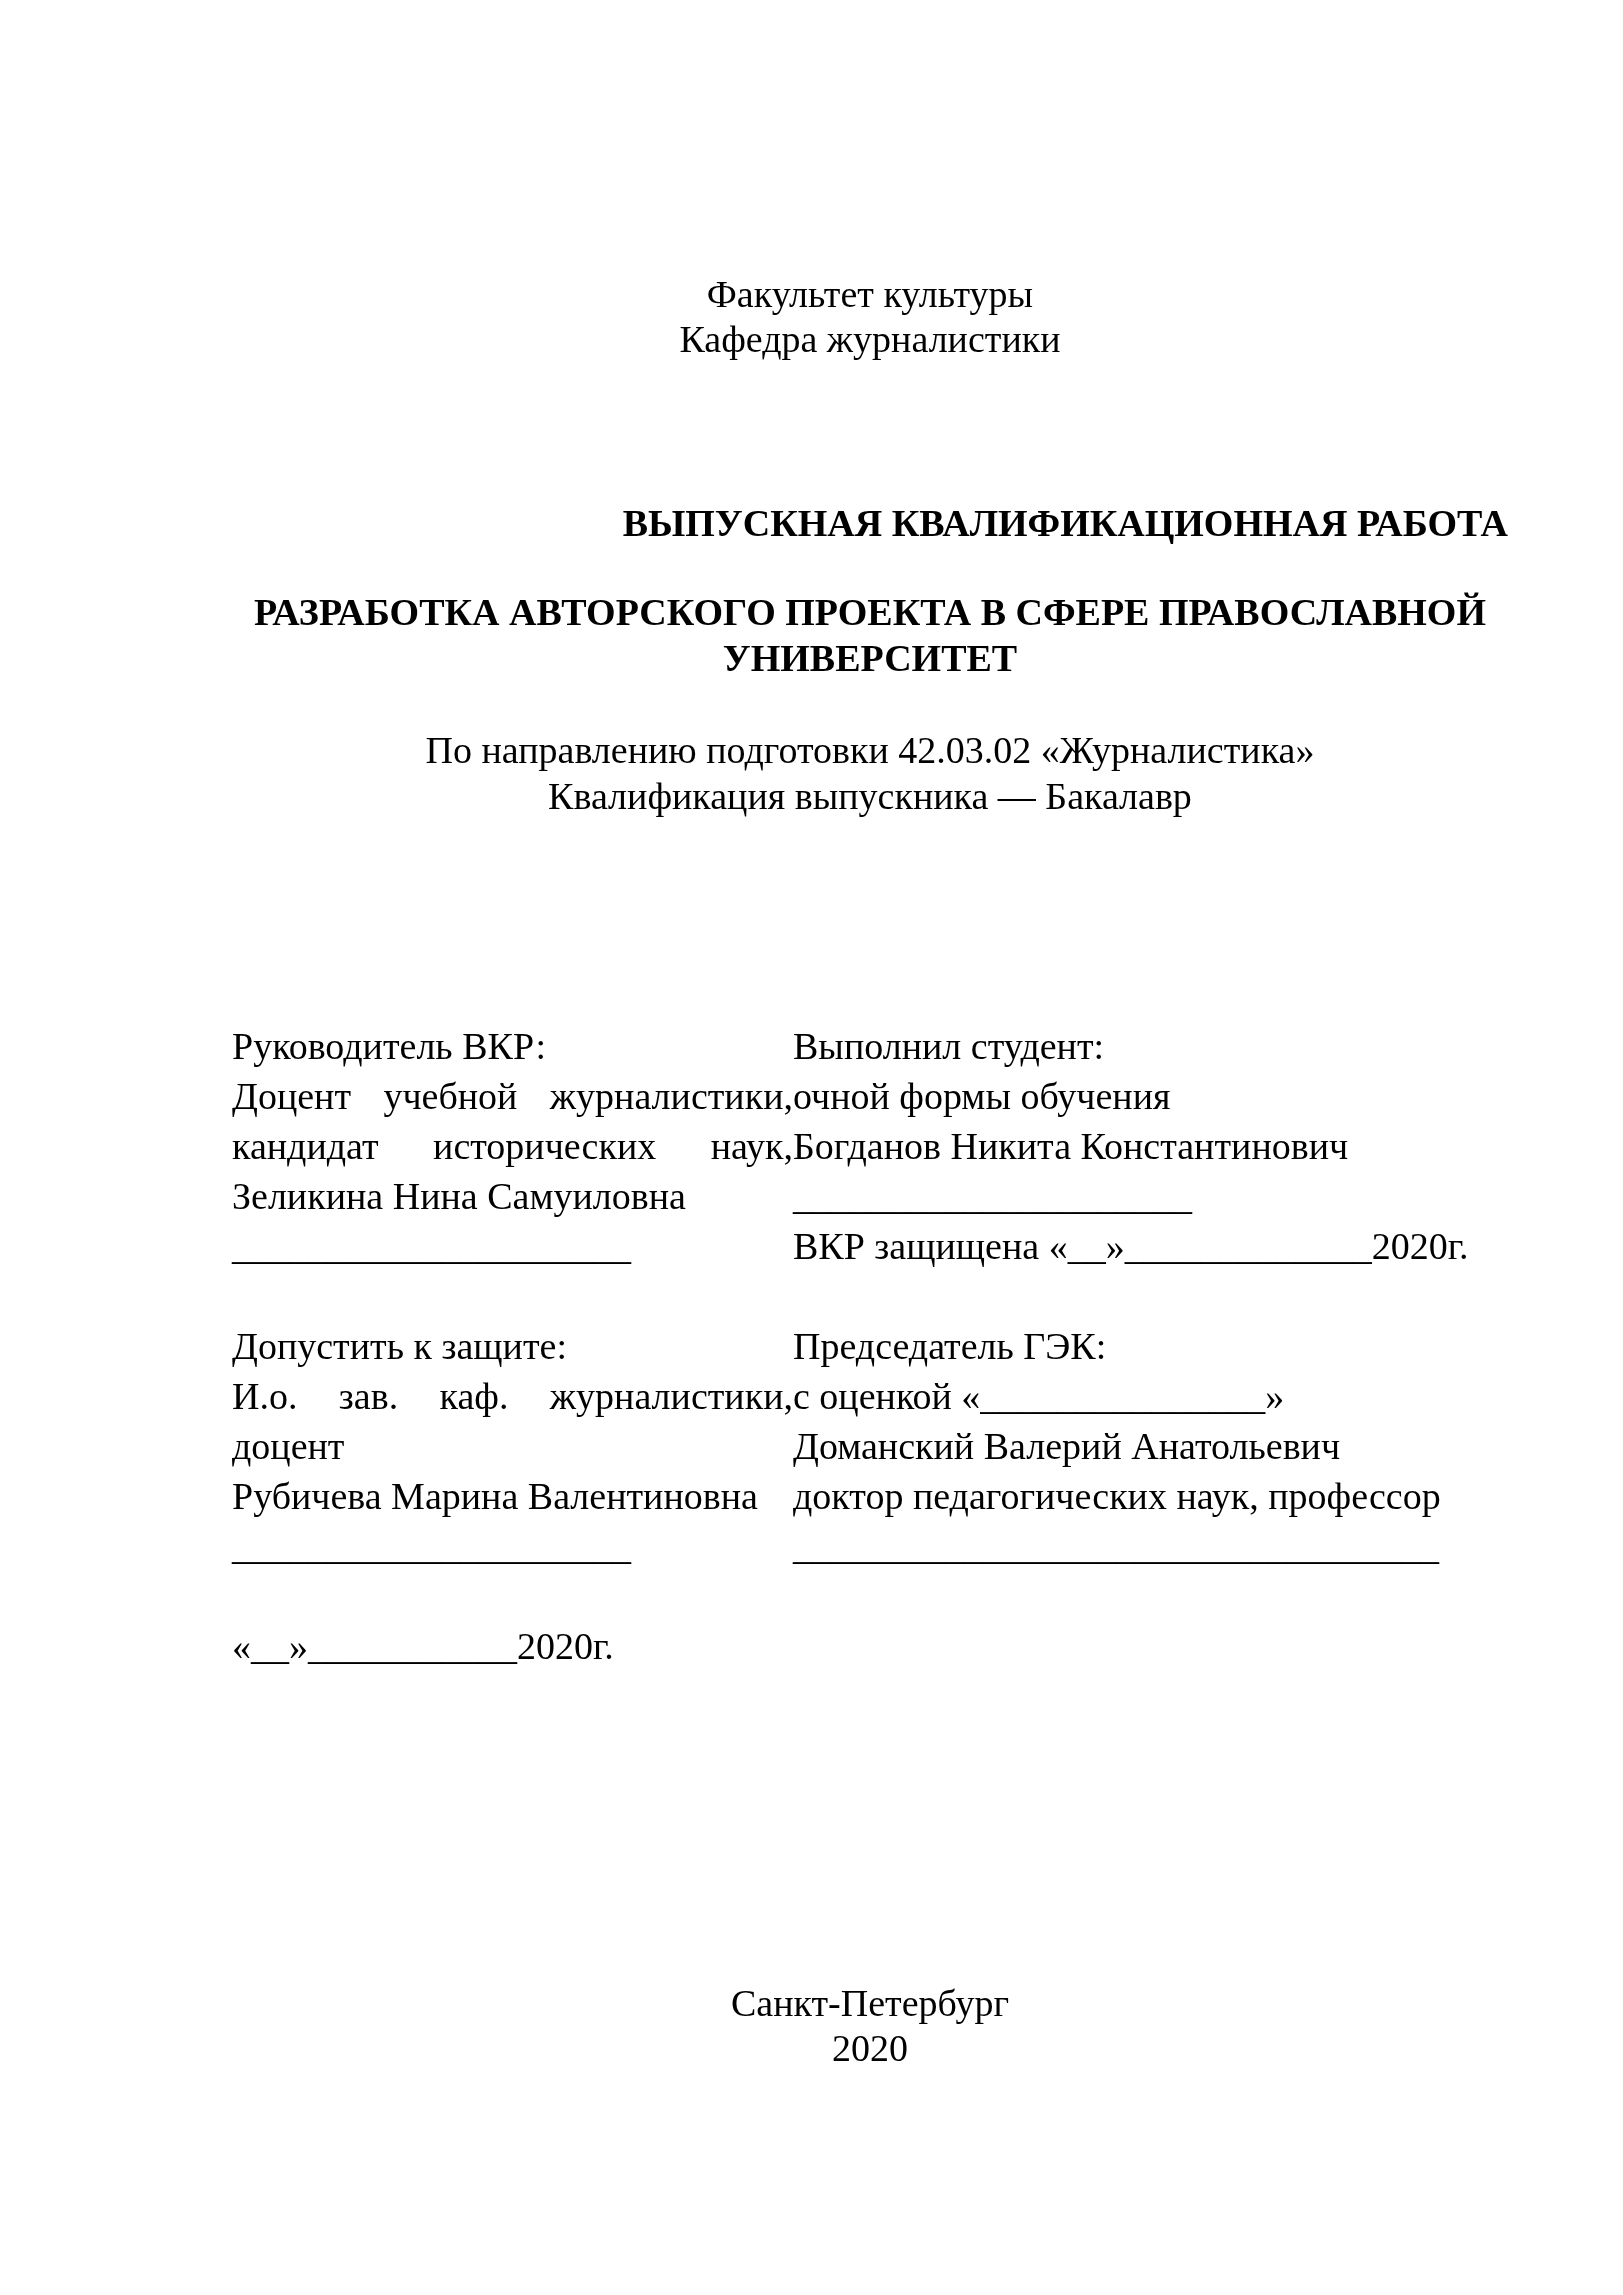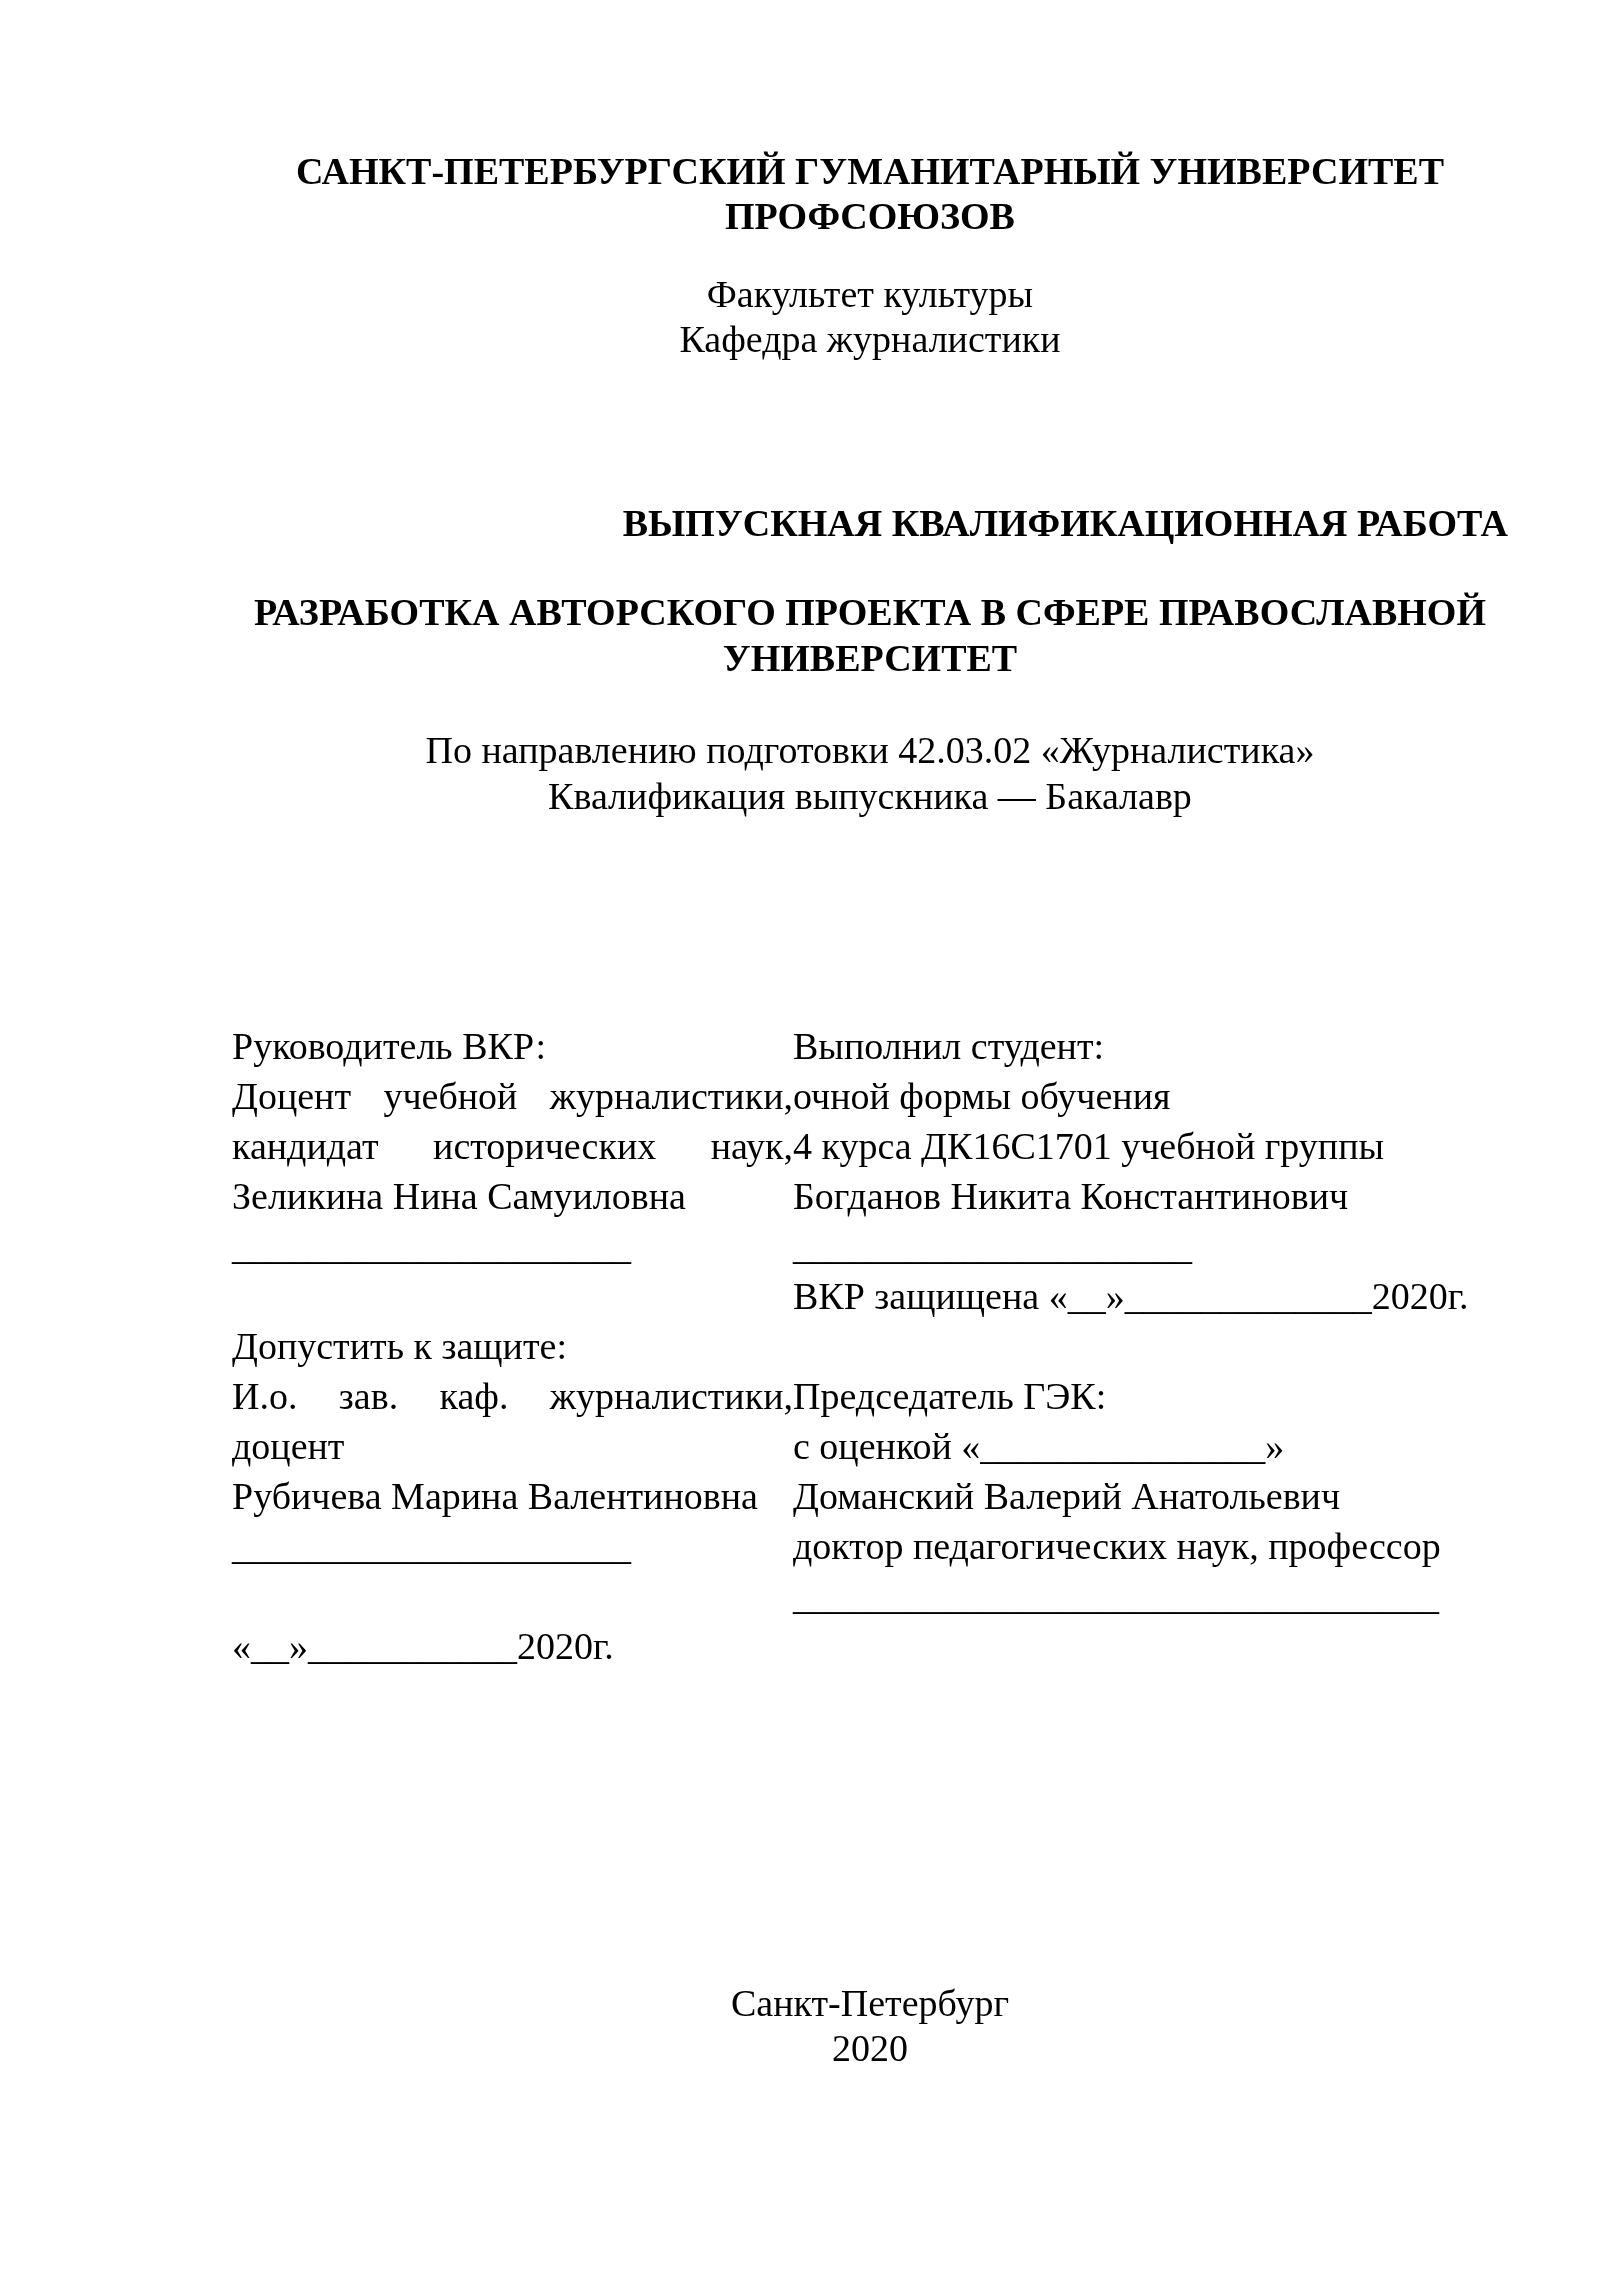--- a/index.html
+++ b/index.html
@@ -49,24 +49,20 @@
     text-align: justify;
     text-align-last: justify;
   }
   .line { white-space: nowrap; }
 </style>
 </head>
 <body>
 
 <div class="page">
 
-  <div class="centered u-header bold">
-    <div class="line">САНКТ-ПЕТЕРБУРГСКИЙ ГУМАНИТАРНЫЙ УНИВЕРСИТЕТ</div>
-    <div class="line">ПРОФСОЮЗОВ</div>
-  </div>
 
   <div class="centered faculty">
     <div class="line">Факультет культуры</div>
     <div class="line">Кафедра журналистики</div>
   </div>
 
   <div class="centered worktype bold">ВЫПУСКНАЯ КВАЛИФИКАЦИОННАЯ РАБОТА</div>
 
   <div class="centered theme bold">
     <div class="line">РАЗРАБОТКА АВТОРСКОГО ПРОЕКТА В СФЕРЕ ПРАВОСЛАВНОЙ</div>
@@ -90,21 +86,20 @@
     <div class="row">доцент</div>
     <div class="row">Рубичева Марина Валентиновна</div>
     <div class="row">_____________________</div>
     <div class="row"></div>
     <div class="row">«__»___________2020г.</div>
   </div>
 
   <div class="sig-col sig-right">
     <div class="row">Выполнил студент:</div>
     <div class="row">очной формы обучения</div>
-    <div class="row">4 курса ДК16С1701 учебной группы</div>
     <div class="row">Богданов Никита Константинович</div>
     <div class="row">_____________________</div>
     <div class="row">ВКР защищена «__»_____________2020г.</div>
     <div class="row"></div>
     <div class="row">Председатель ГЭК:</div>
     <div class="row">с оценкой «_______________»</div>
     <div class="row">Доманский Валерий Анатольевич</div>
     <div class="row">доктор педагогических наук, профессор</div>
     <div class="row">__________________________________</div>
     <div class="row"></div>

